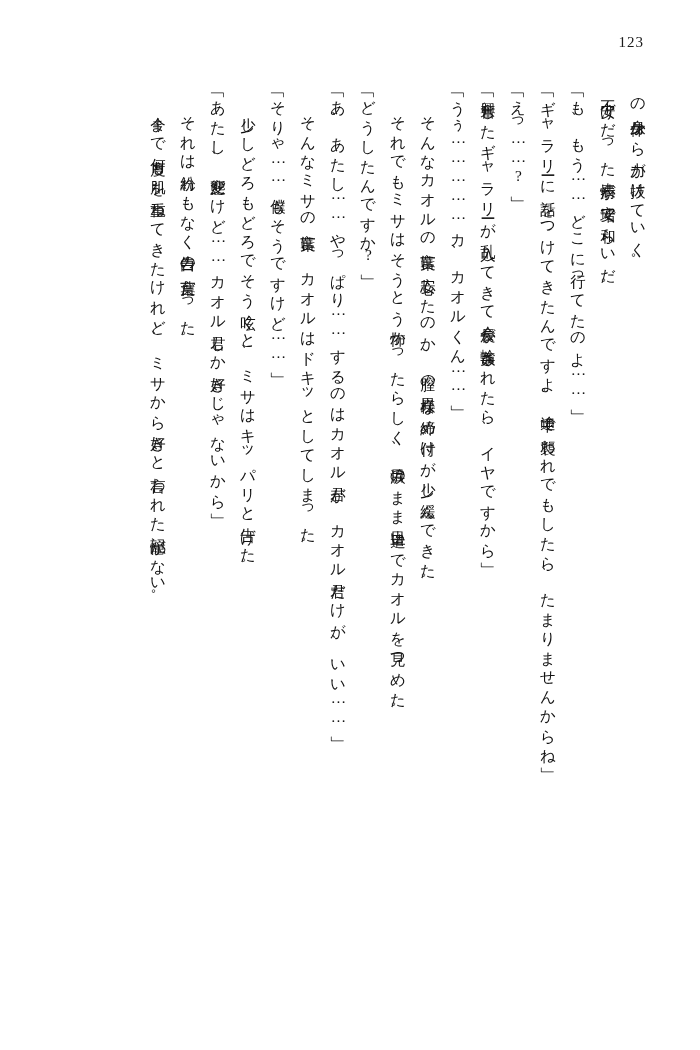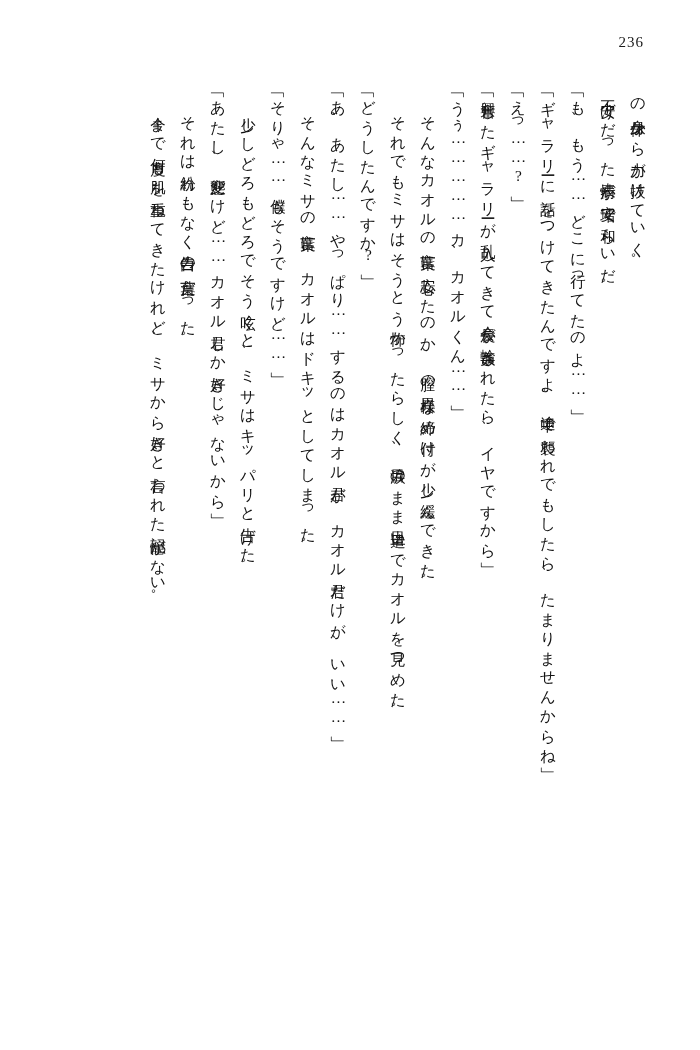--- a/index.html
+++ b/index.html
@@ -53,21 +53,21 @@
   .vline.indent {
     padding-top: 17px;
     box-sizing: border-box;
   }
 </style>
 </head>
 <body>
 
 <div class="page">
 
-  <div class="page-number">236</div>
+  <div class="page-number">123</div>
 
   <div class="body-text">
     <div class="vline">の身体から力が抜けていく。</div>
     <div class="vline">不安げだった表情が安堵で和らいだ。</div>
     <div class="vline">「も、もう……どこに行ってたのよ……」</div>
     <div class="vline">「ギャラリーに話をつけてきたんですよ。途中で襲われでもしたら、たまりませんからね」</div>
     <div class="vline">「えっ……?」</div>
     <div class="vline">「興奮したギャラリーが乱入してきて会長が輪姦されたら、イヤですから」</div>
     <div class="vline">「うぅ……………カ、カオルくん……」</div>
     <div class="vline indent">そんなカオルの言葉に安心したのか、膣の異様な締め付けが少し緩んできた。</div>

